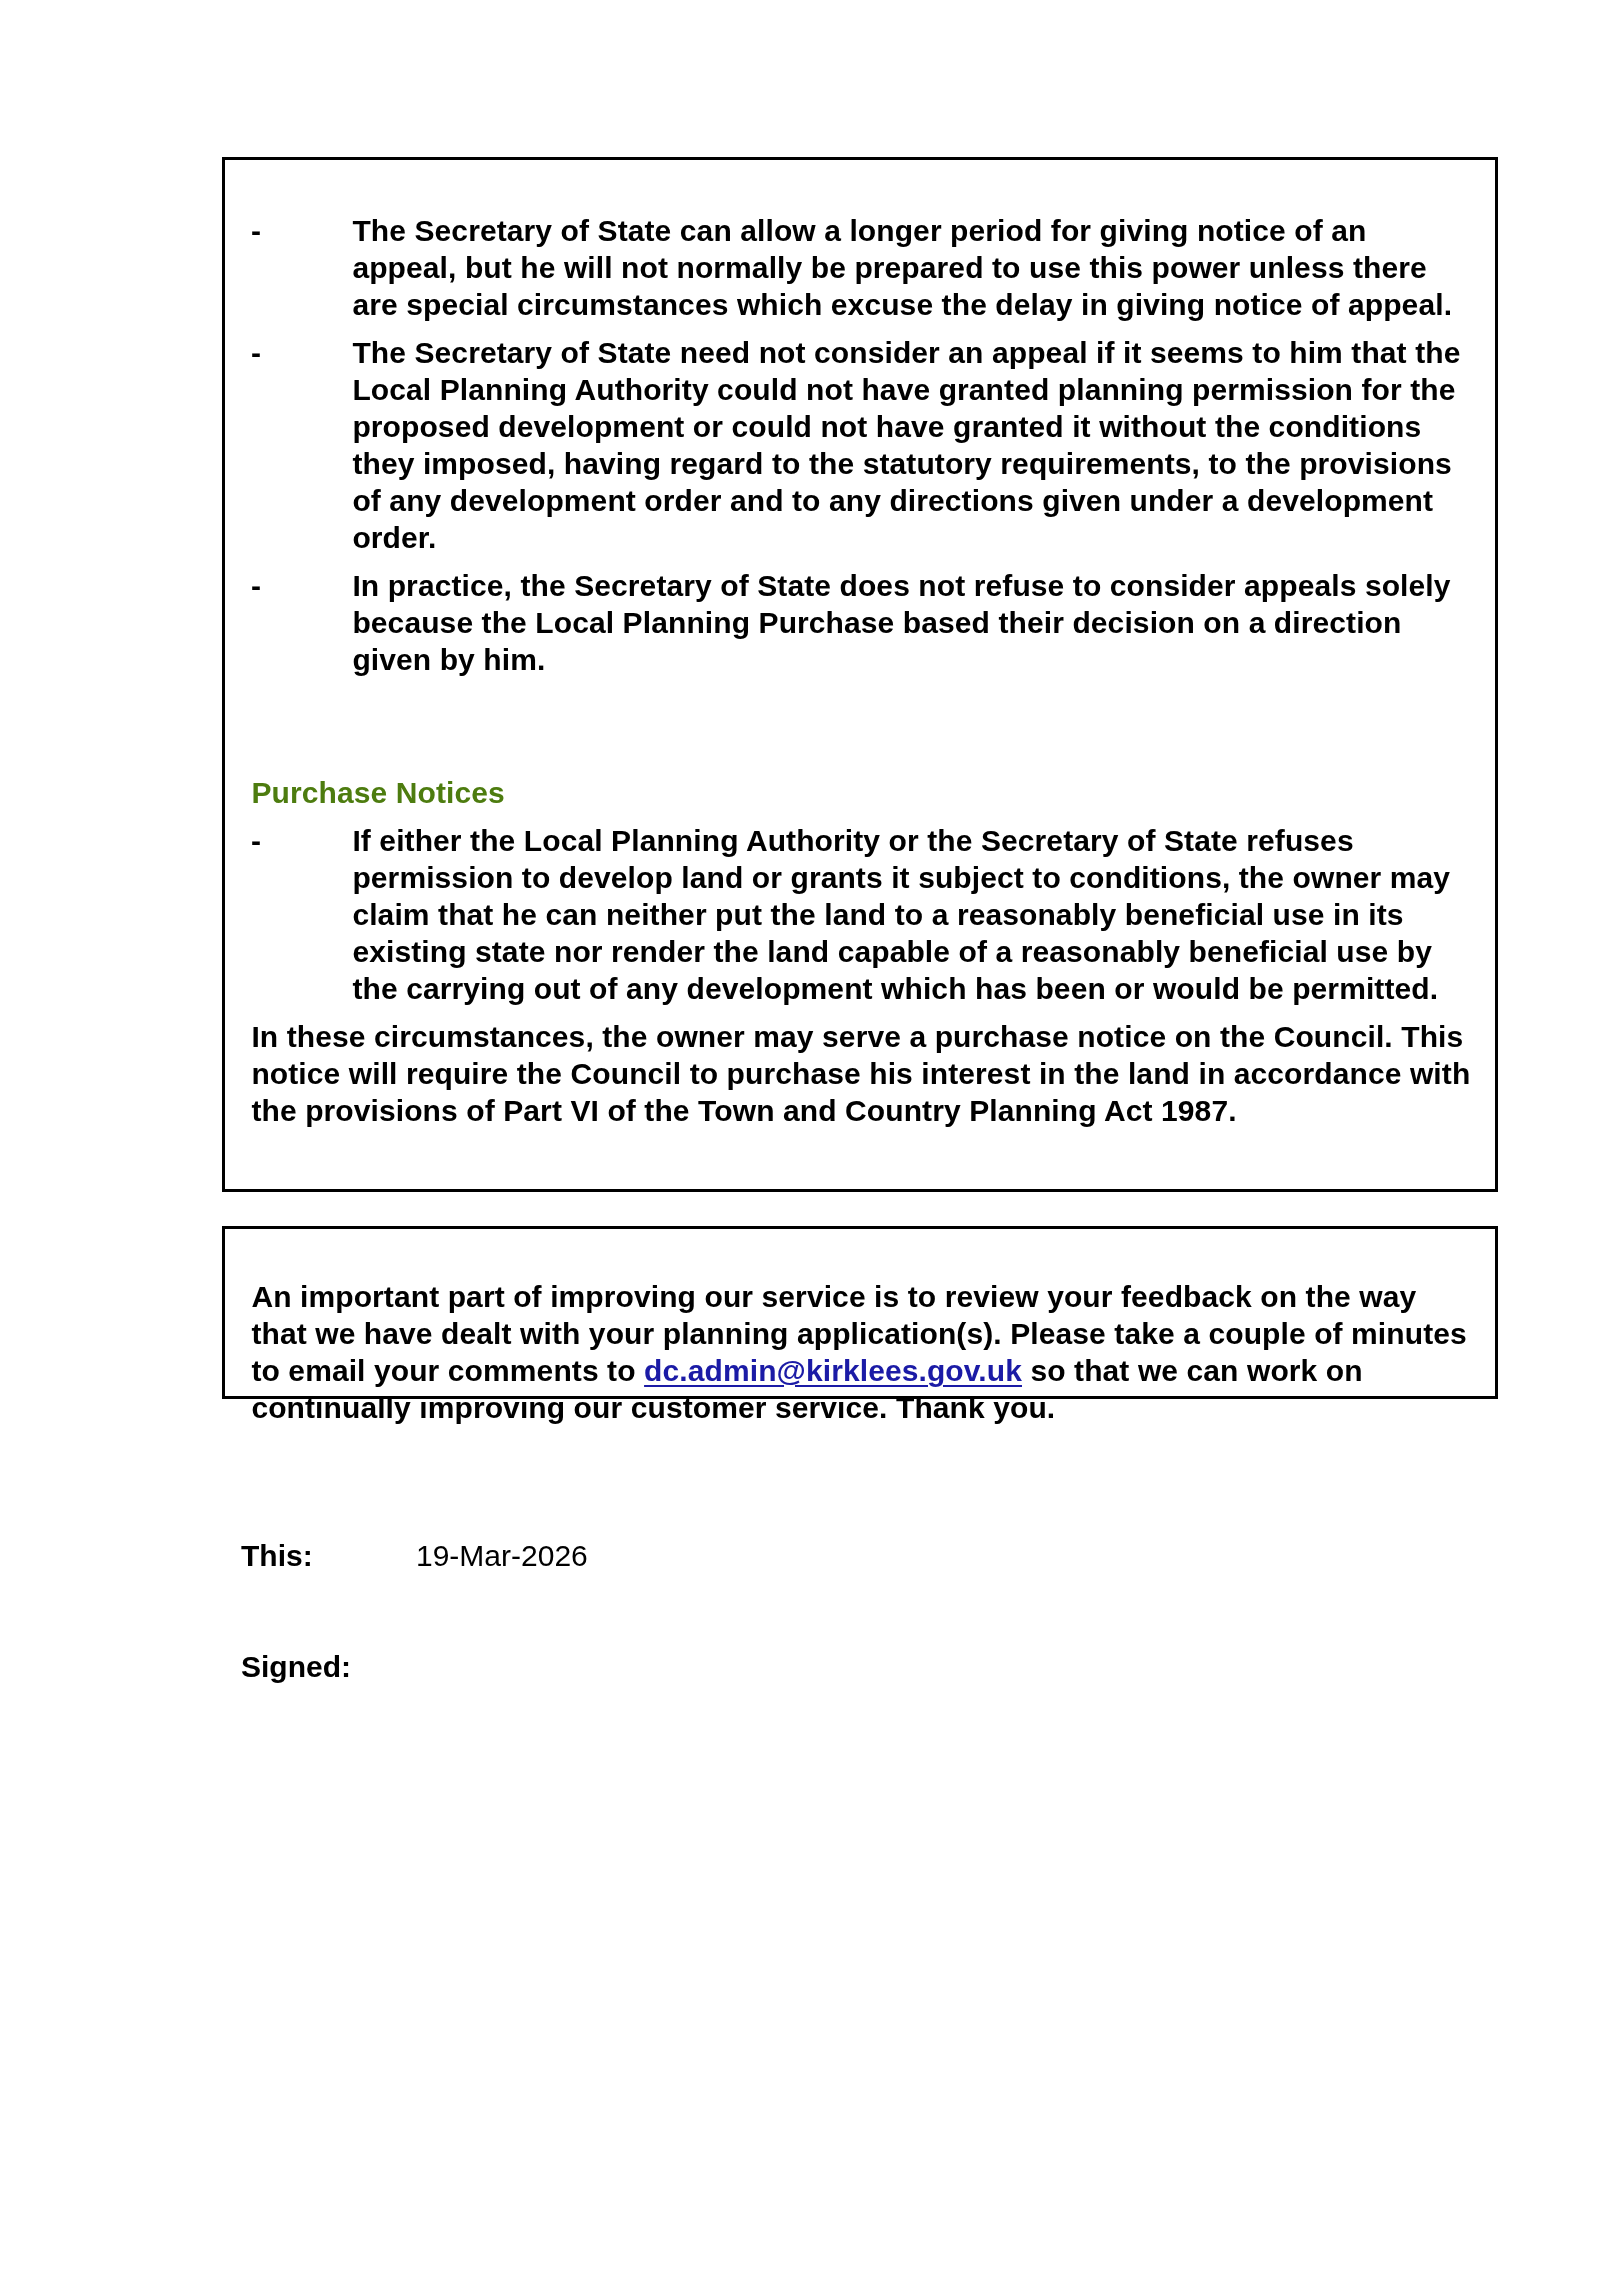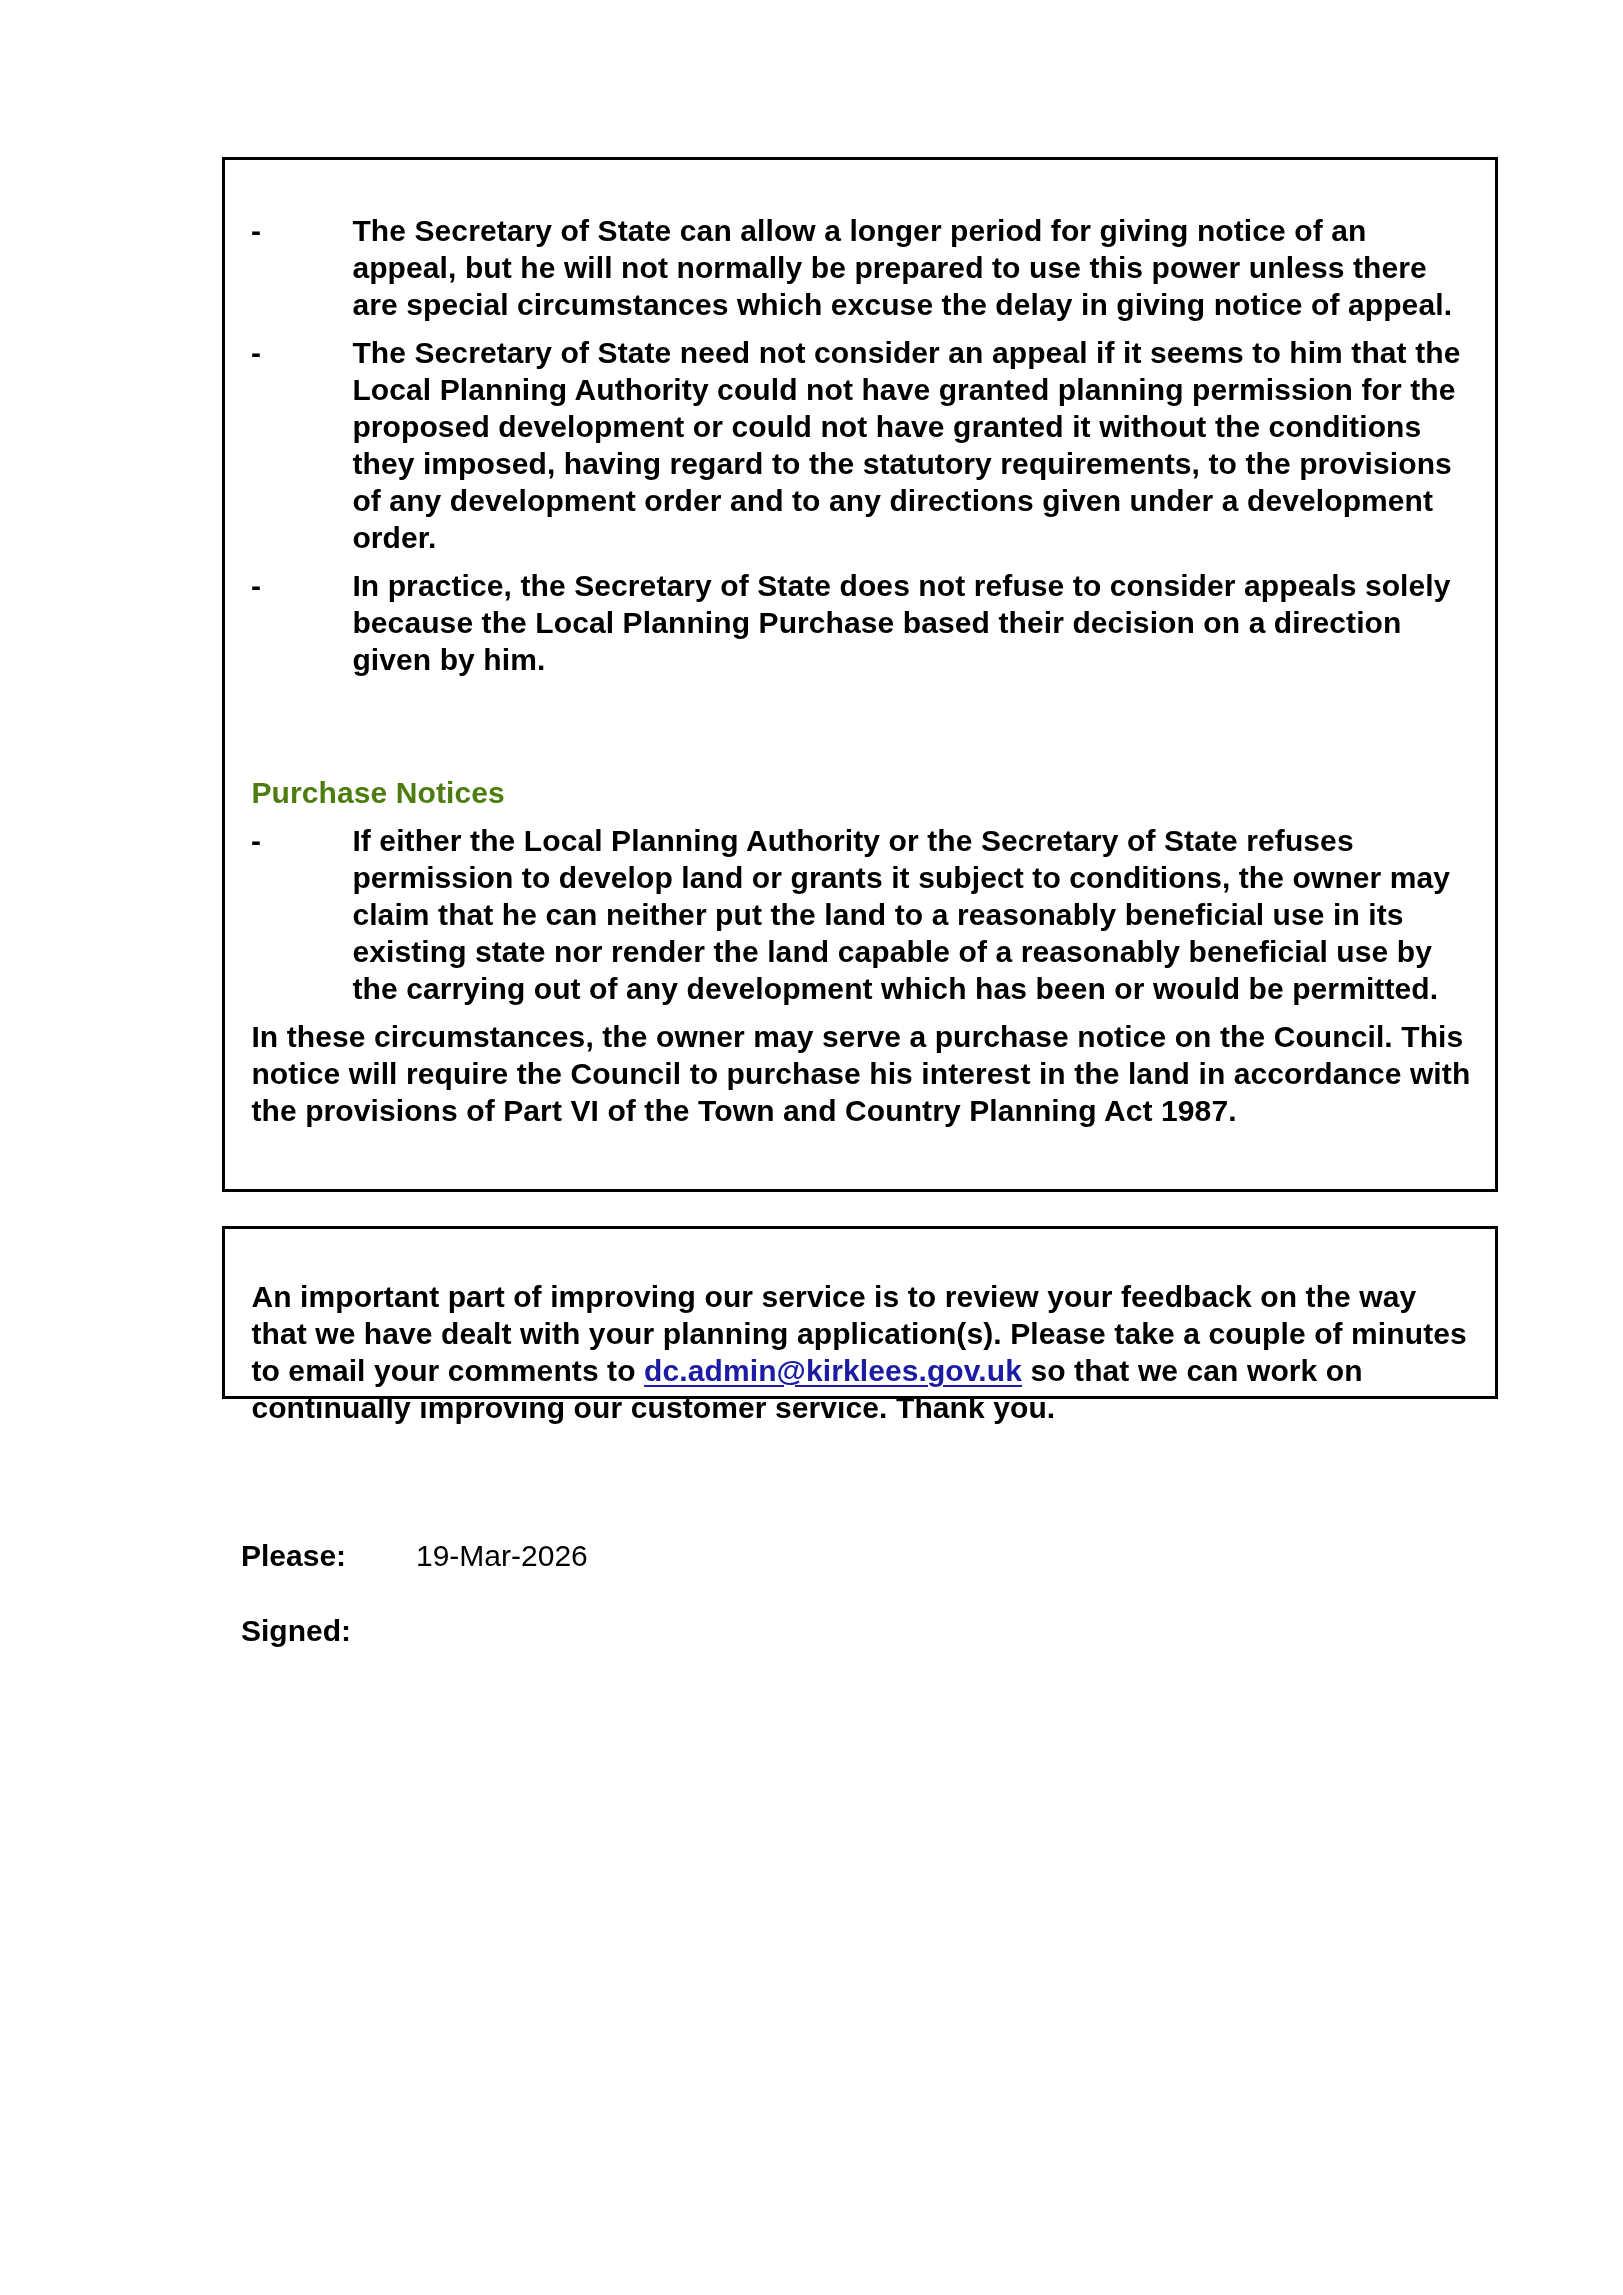--- a/index.html
+++ b/index.html
@@ -71,21 +71,21 @@
     }
     .sign-label {
       font-weight: bold;
       display: inline-block;
       width: 175px;
     }
     .sign-value {
       font-weight: normal;
     }
     #dated-row { top: 1537px; }
-    #signed-row { top: 1612px; }
+    #signed-row { top: 1648px; }
   </style>
 </head>
 <body>
 
 <div class="box" id="box-appeals">
   <div class="text-block">
     <div class="item">
       <span class="dash">-</span>
       <p class="para">The Secretary of State can allow a longer period for giving notice of an appeal, but he will not normally be prepared to use this power unless there are special circumstances which excuse the delay in giving notice of appeal.</p>
     </div>
@@ -108,19 +108,19 @@
   </div>
 </div>
 
 <div class="box" id="box-feedback">
   <div class="text-block">
     <p class="para"><span>An important part of improving our service is to review your feedback on the way that we have dealt with your planning application(s). Please take a couple of minutes to email your comments to </span><a class="email" href="#">dc.admin@kirklees.gov.uk</a><span> so that we can work on continually improving our customer service. Thank you.</span></p>
   </div>
 </div>
 
 <div class="sign-row" id="dated-row">
-  <span class="sign-label">Please:</span><span class="sign-value">19-Mar-2026</span>
+  <span class="sign-label">This:</span><span class="sign-value">19-Mar-2026</span>
 </div>
 
 <div class="sign-row" id="signed-row">
   <span class="sign-label">Signed:</span><span class="sign-value"></span>
 </div>
 
 
 </body></html>

